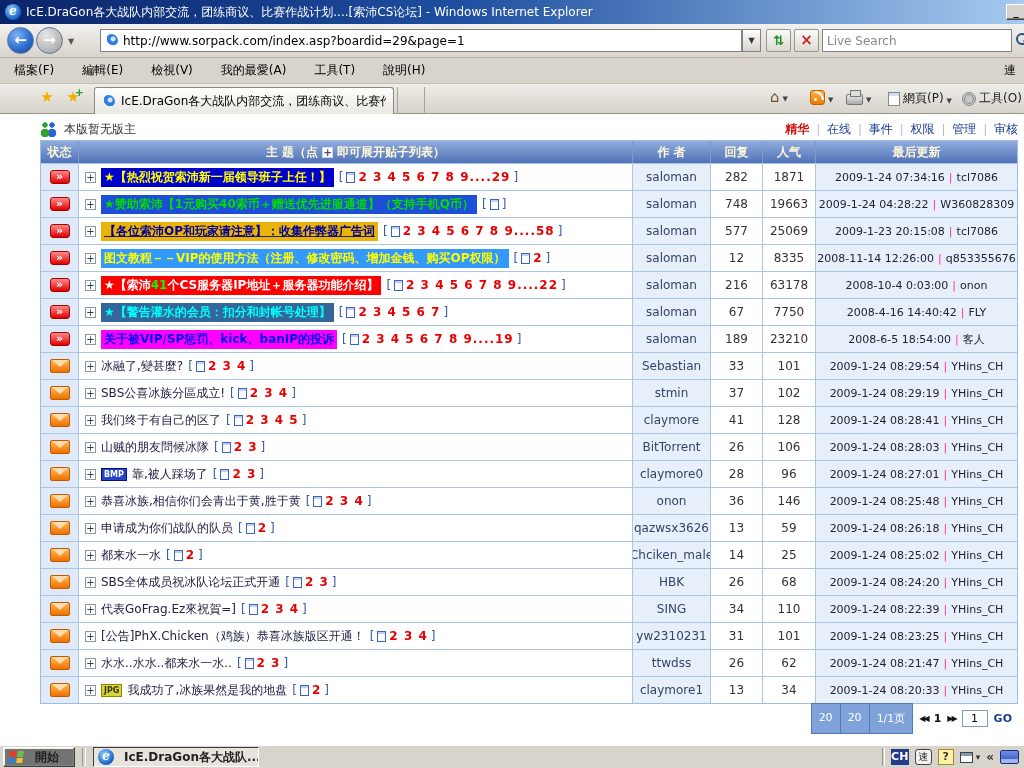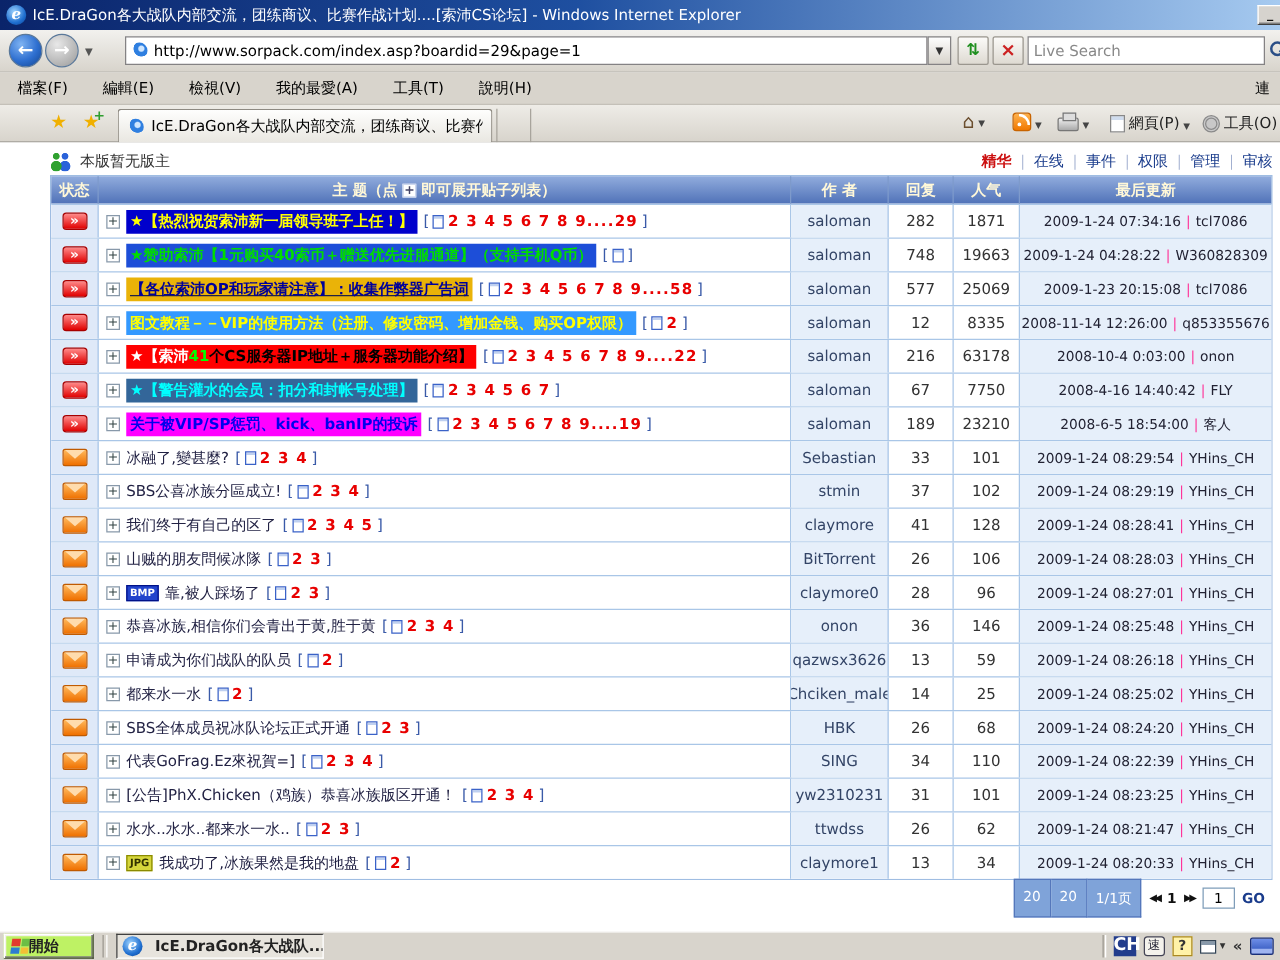--- a/index.html
+++ b/index.html
@@ -174,32 +174,32 @@
   .sb-zone{width:140px}
   .sb-zoom{width:56px;cursor:pointer}
   .globe{flex:none;width:12px;height:12px;border-radius:50%;
     background:radial-gradient(circle at 35% 30%,#A8E088,#3C9C3C 45%,#1E5CB8)}
   .mag2{position:relative;flex:none;width:12px;height:12px}
 
   
   .taskbar{position:absolute;left:0;top:745px;width:1024px;height:23px;background:#D8D4CC;
     border-top:1px solid #fff;display:flex;align-items:center;padding:1px 3px;gap:4px}
   .start{flex:none;width:72px;height:20px;border:1px solid;border-color:#fff #404040 #404040 #fff;
-    box-shadow:inset -1px -1px 0 #808080,inset 1px 1px 0 #f4f2ec;background:#bef264;
-    display:flex;align-items:center;gap:0;padding:0 5px;font-weight:bold;cursor:pointer}
+    box-shadow:inset -1px -1px 0 #808080,inset 1px 1px 0 #f4f2ec;background:#737373;
+    display:flex;align-items:center;gap:12px;padding:0 5px;font-weight:bold;cursor:pointer}
   .winflag{width:14px;height:12px;display:grid;grid-template:1fr 1fr/1fr 1fr;gap:1px;transform:skewX(-8deg)}
   .winflag i:nth-child(1){background:#E23A2E}.winflag i:nth-child(2){background:#6CBE45}
   .winflag i:nth-child(3){background:#2E7DD1}.winflag i:nth-child(4){background:#F3C036}
   .qdiv{flex:none;width:4px;height:18px;border-left:1px solid #9a968e;border-right:1px solid #fff;margin:0 3px}
   .task{flex:none;width:166px;height:20px;border:1px solid;border-color:#404040 #fff #fff #404040;
     background:#E7E4DD;display:flex;align-items:center;gap:5px;padding:0 4px;overflow:hidden;
     white-space:nowrap;font-weight:bold;cursor:pointer}
   .tray{margin-left:auto;display:flex;align-items:center;gap:6px;padding-right:2px}
   .tray-div{width:3px;height:18px;border-left:1px solid #9a968e;border-right:1px solid #fff}
-  .t-ch{width:18px;height:16px;background:#223C8C;color:#fff;font-size:14px;font-weight:bold;
+  .t-ch{width:18px;height:16px;background:#223C8C;color:#fff;font-size:11px;font-weight:bold;
     text-align:center;line-height:15px;cursor:pointer}
   .t-su{width:17px;height:16px;background:#F4F2EC;border:1px solid #445;color:#223;font-size:10px;
     text-align:center;line-height:14px;border-radius:3px;cursor:pointer}
   .t-help{width:16px;height:16px;background:#FFF2A8;border:1px solid #AA8822;color:#333;
     font-weight:bold;font-size:11px;text-align:center;line-height:14px;cursor:pointer}
   .t-win{width:13px;height:11px;border:1px solid #345;background:#fff;box-shadow:inset 0 3px 0 #8899AA;cursor:pointer}
   .t-caret{font-size:9px;color:#333;margin-left:-3px}
   .t-caret::before{content:"▾"}
   .t-collapse{color:#333;font-weight:bold;cursor:pointer}
   .t-kbd{width:19px;height:14px;background:linear-gradient(#6F8FE8,#2B50B8);border:1px solid #1A2F78;
@@ -393,21 +393,21 @@
               <span class="sep-pink">|</span>
               <span class="updater">q853355676</span>
             </div>
           </div>
           <div class="trow">
             <div class="cell c-status">
               <span class="ico-hot"></span>
             </div>
             <div class="cell c-title">
               <span class="expand"></span>
-              <a class="ttl hl" style="background-color: rgb(255, 0, 0);"><span style="color: rgb(255, 255, 255);">★【索沛</span><span style="color: rgb(0, 255, 0);">41</span><span style="color: #000000; text-align: center;">个CS服务器IP地址＋服务器功能介绍】</span></a>
+              <a class="ttl hl" style="background-color: rgb(255, 0, 0);"><span style="color: rgb(255, 255, 255);">★【索沛</span><span style="color: rgb(0, 255, 0);">41</span><span style="color: #ffffff; text-align: center;">个CS服务器IP地址＋服务器功能介绍】</span></a>
               <span class="pages">
                 <span>[</span>
                 <span class="pgicon"></span>
                 <span class="num">2 3 4 5 6 7 8 9....22 </span>
                 <span>]</span>
               </span>
             </div>
             <div class="cell c-author">saloman</div>
             <div class="cell c-replies">216</div>
             <div class="cell c-views">63178</div>

